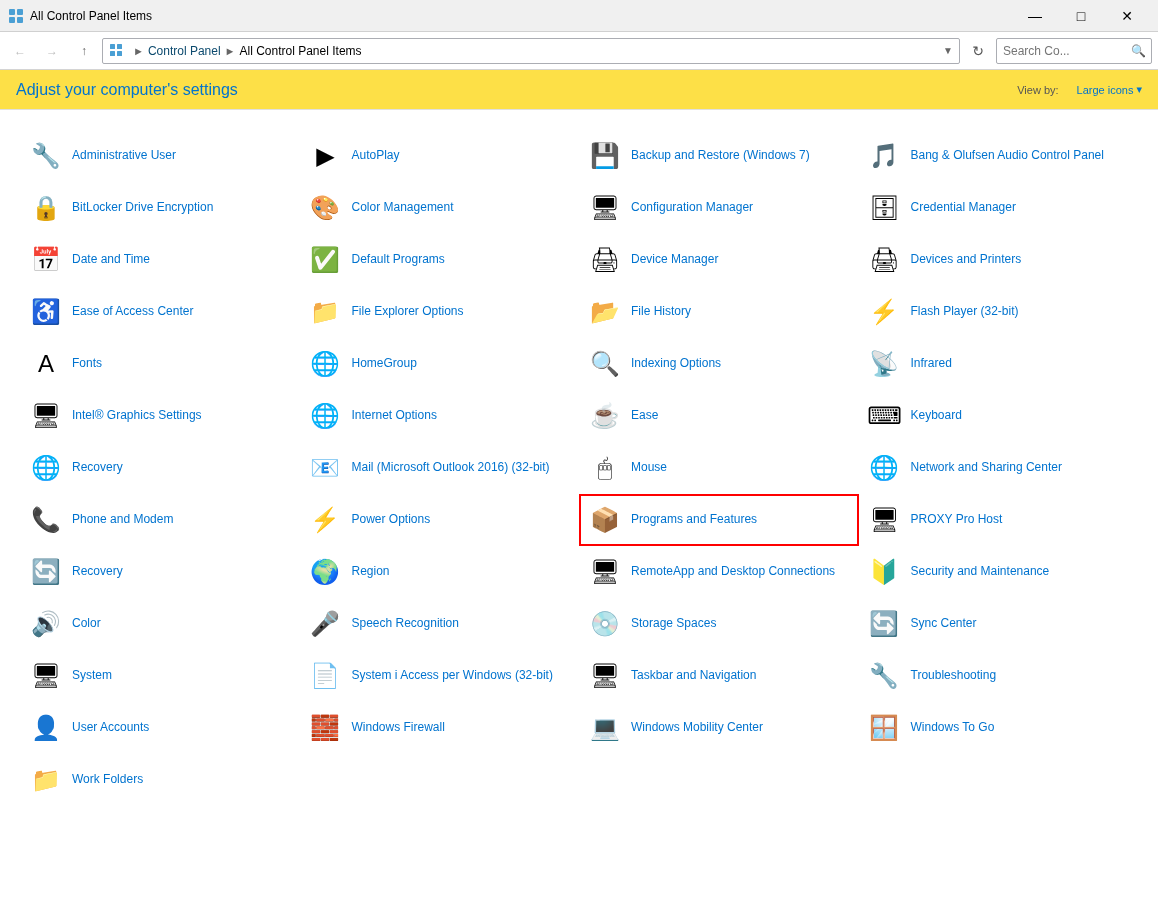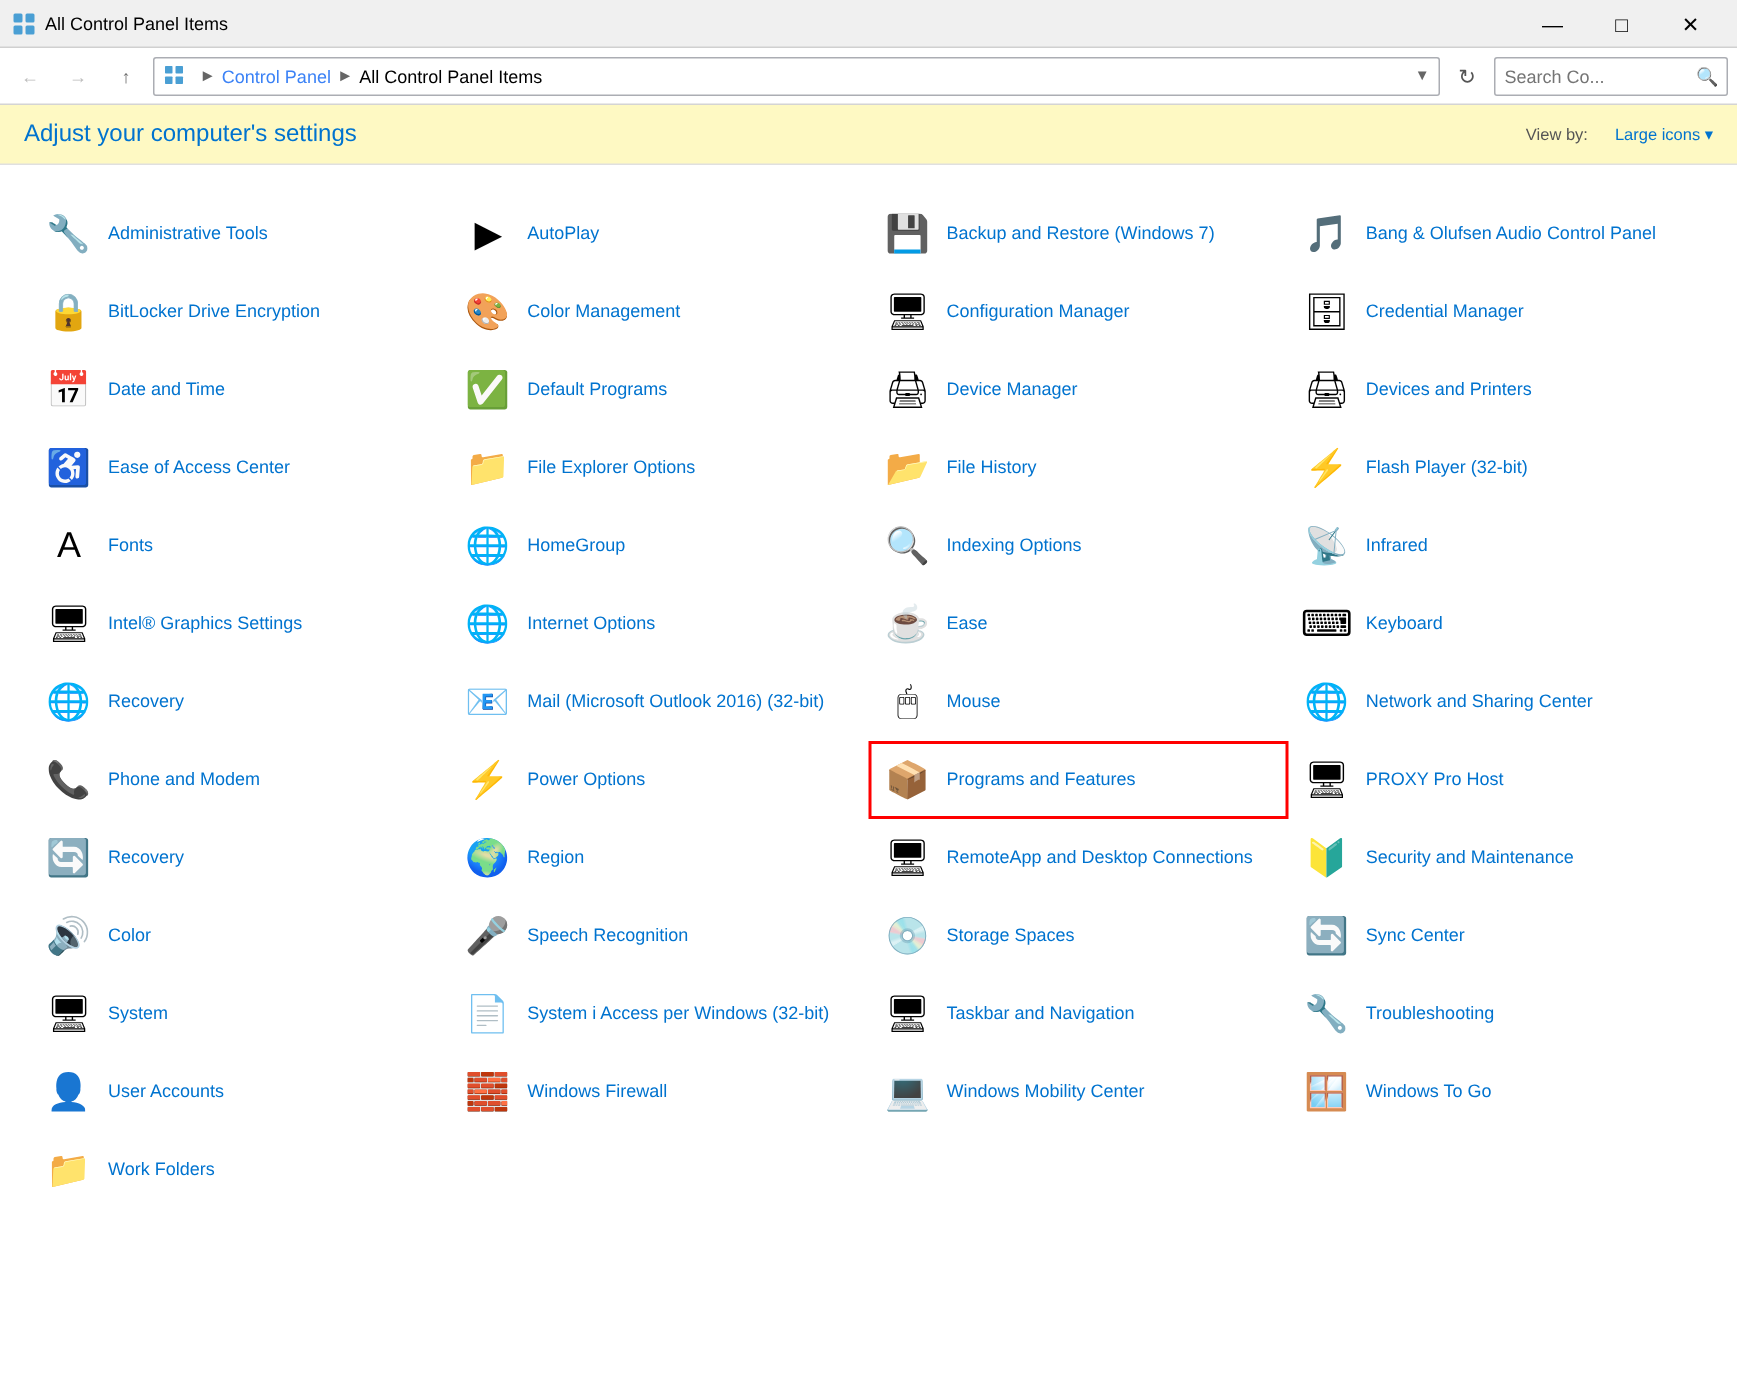--- a/index.html
+++ b/index.html
@@ -60,21 +60,21 @@
     
     .content-area {
       height: calc(923px - 32px - 38px - 40px);
       overflow-y: auto;
       padding: 10px 20px;
     }
 
     
     .toolbar {
       height: 40px;
-      background: #fef9c3;
+      background: #fde047;
       border-bottom: 1px solid #e0e0e0;
       display: flex;
       align-items: center;
       padding: 0 16px;
       justify-content: space-between;
     }
     .page-title { font-size: 16px; color: #0073cf; font-weight: 400; }
     .view-by { display: flex; align-items: center; gap: 6px; font-size: 11px; color: #555; }
     .view-by-label { color: #555; }
     .view-by-value { color: #0073cf; cursor: pointer; display: flex; align-items: center; gap: 3px; margin-left: 12px; }
@@ -144,21 +144,21 @@
   <button class="nav-btn">↑</button>
 
   <div class="address-path">
     <svg width="16" height="16" viewBox="0 0 16 16" style="margin-right:4px;flex-shrink:0">
       <rect x="1" y="1" width="5" height="5" fill="#4a9fd4" rx="0.5"></rect>
       <rect x="8" y="1" width="5" height="5" fill="#4a9fd4" rx="0.5"></rect>
       <rect x="1" y="8" width="5" height="5" fill="#4a9fd4" rx="0.5"></rect>
       <rect x="8" y="8" width="5" height="5" fill="#4a9fd4" rx="0.5"></rect>
     </svg>
     <span class="address-path-sep">►</span>
-    <span class="address-path-item" style="color:#3b82f6;">Control Panel</span>
+    <span class="address-path-item" style="color:#0c4a6e;">Control Panel</span>
     <span class="address-path-sep">►</span>
     <span class="address-path-item">All Control Panel Items</span>
     <span class="address-path-dropdown">▼</span>
   </div>
 
   <button class="refresh-btn">↻</button>
 
   <div class="search-wrapper">
     <input type="text" placeholder="Search Co..." style="">
     <span class="search-icon-inside">🔍</span>
@@ -173,21 +173,21 @@
       <span>Large icons</span>
       <span>▾</span>
     </span>
   </div>
 </div>
 
 <div class="content-area">
   <div class="items-grid" id="items-grid">
   <div class="panel-item">
         <span class="item-icon">🔧</span>
-        <span class="item-label">Administrative Tools</span>
+        <span class="item-label">Administrative User</span>
       </div>
       <div class="panel-item">
         <span class="item-icon">▶</span>
         <span class="item-label">AutoPlay</span>
       </div>
       <div class="panel-item">
         <span class="item-icon">💾</span>
         <span class="item-label">Backup and Restore (Windows 7)</span>
       </div>
       <div class="panel-item">

